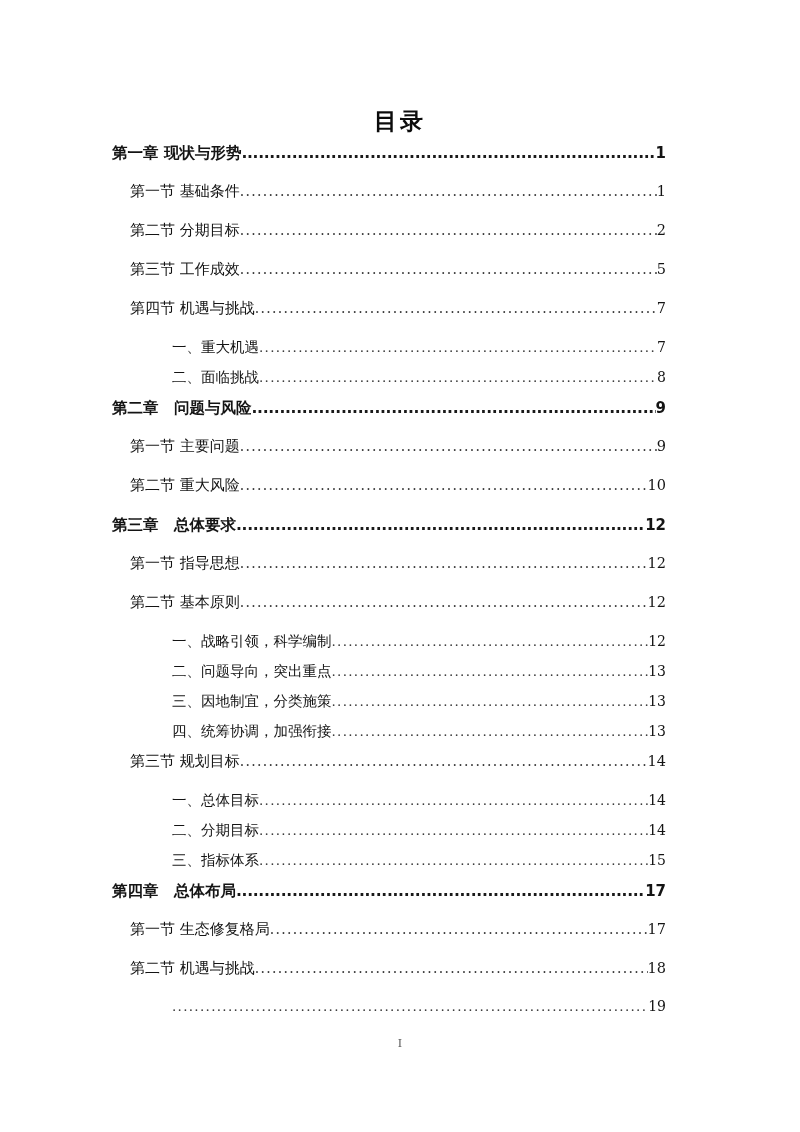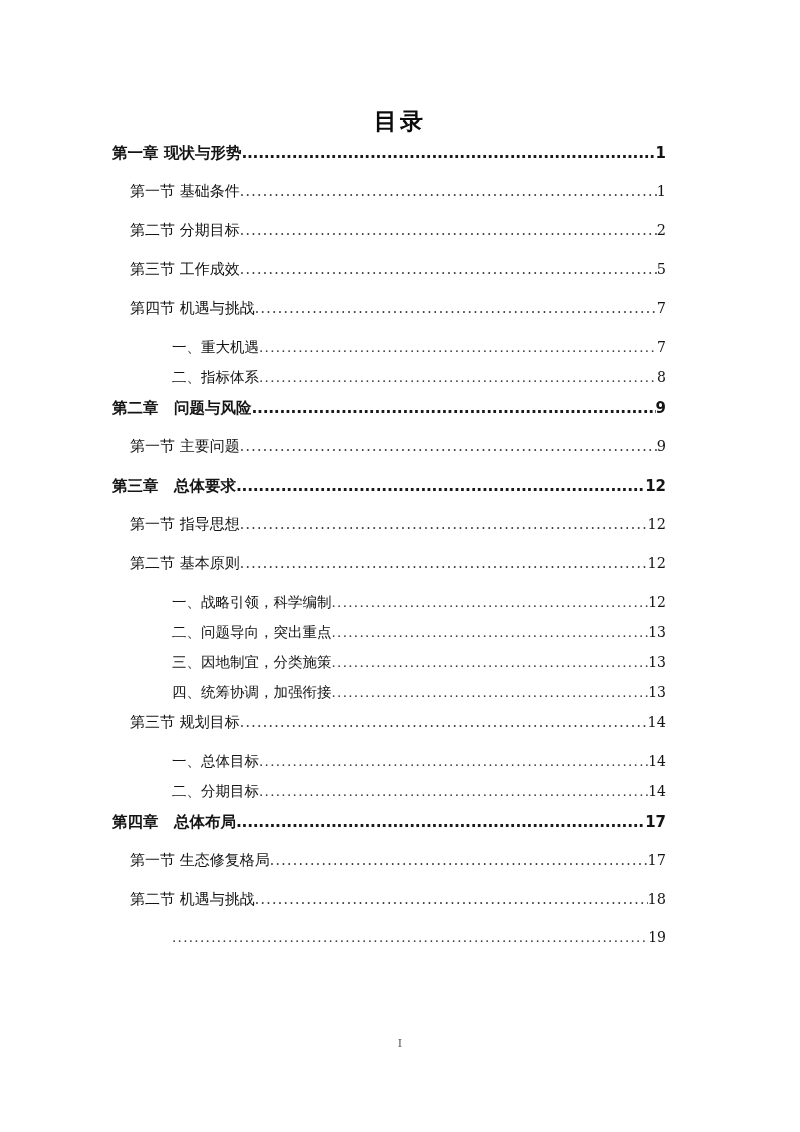--- a/index.html
+++ b/index.html
@@ -164,34 +164,39 @@
         <span class="toc-label">第四节 机遇与挑战</span>
         <span class="toc-leader"></span>
         <span class="toc-page">7</span>
       </div>
       <div class="toc-row lvl3">
         <span class="toc-label">一、重大机遇</span>
         <span class="toc-leader"></span>
         <span class="toc-page">7</span>
       </div>
       <div class="toc-row lvl3">
-        <span class="toc-label">二、指标体系</span>
+        <span class="toc-label">二、面临挑战</span>
         <span class="toc-leader"></span>
         <span class="toc-page">8</span>
       </div>
       <div class="toc-row lvl1">
         <span class="toc-label">第二章　问题与风险</span>
         <span class="toc-leader"></span>
         <span class="toc-page">9</span>
       </div>
       <div class="toc-row lvl2">
         <span class="toc-label">第一节 主要问题</span>
         <span class="toc-leader"></span>
         <span class="toc-page">9</span>
       </div>
+      <div class="toc-row lvl2">
+        <span class="toc-label">第二节 重大风险</span>
+        <span class="toc-leader"></span>
+        <span class="toc-page">10</span>
+      </div>
       <div class="toc-row lvl1">
         <span class="toc-label">第三章　总体要求</span>
         <span class="toc-leader"></span>
         <span class="toc-page">12</span>
       </div>
       <div class="toc-row lvl2">
         <span class="toc-label">第一节 指导思想</span>
         <span class="toc-leader"></span>
         <span class="toc-page">12</span>
       </div>
@@ -228,20 +233,25 @@
       <div class="toc-row lvl3">
         <span class="toc-label">一、总体目标</span>
         <span class="toc-leader"></span>
         <span class="toc-page">14</span>
       </div>
       <div class="toc-row lvl3">
         <span class="toc-label">二、分期目标</span>
         <span class="toc-leader"></span>
         <span class="toc-page">14</span>
       </div>
+      <div class="toc-row lvl3">
+        <span class="toc-label">三、指标体系</span>
+        <span class="toc-leader"></span>
+        <span class="toc-page">15</span>
+      </div>
       <div class="toc-row lvl1">
         <span class="toc-label">第四章　总体布局</span>
         <span class="toc-leader"></span>
         <span class="toc-page">17</span>
       </div>
       <div class="toc-row lvl2">
         <span class="toc-label">第一节 生态修复格局</span>
         <span class="toc-leader"></span>
         <span class="toc-page">17</span>
       </div>

